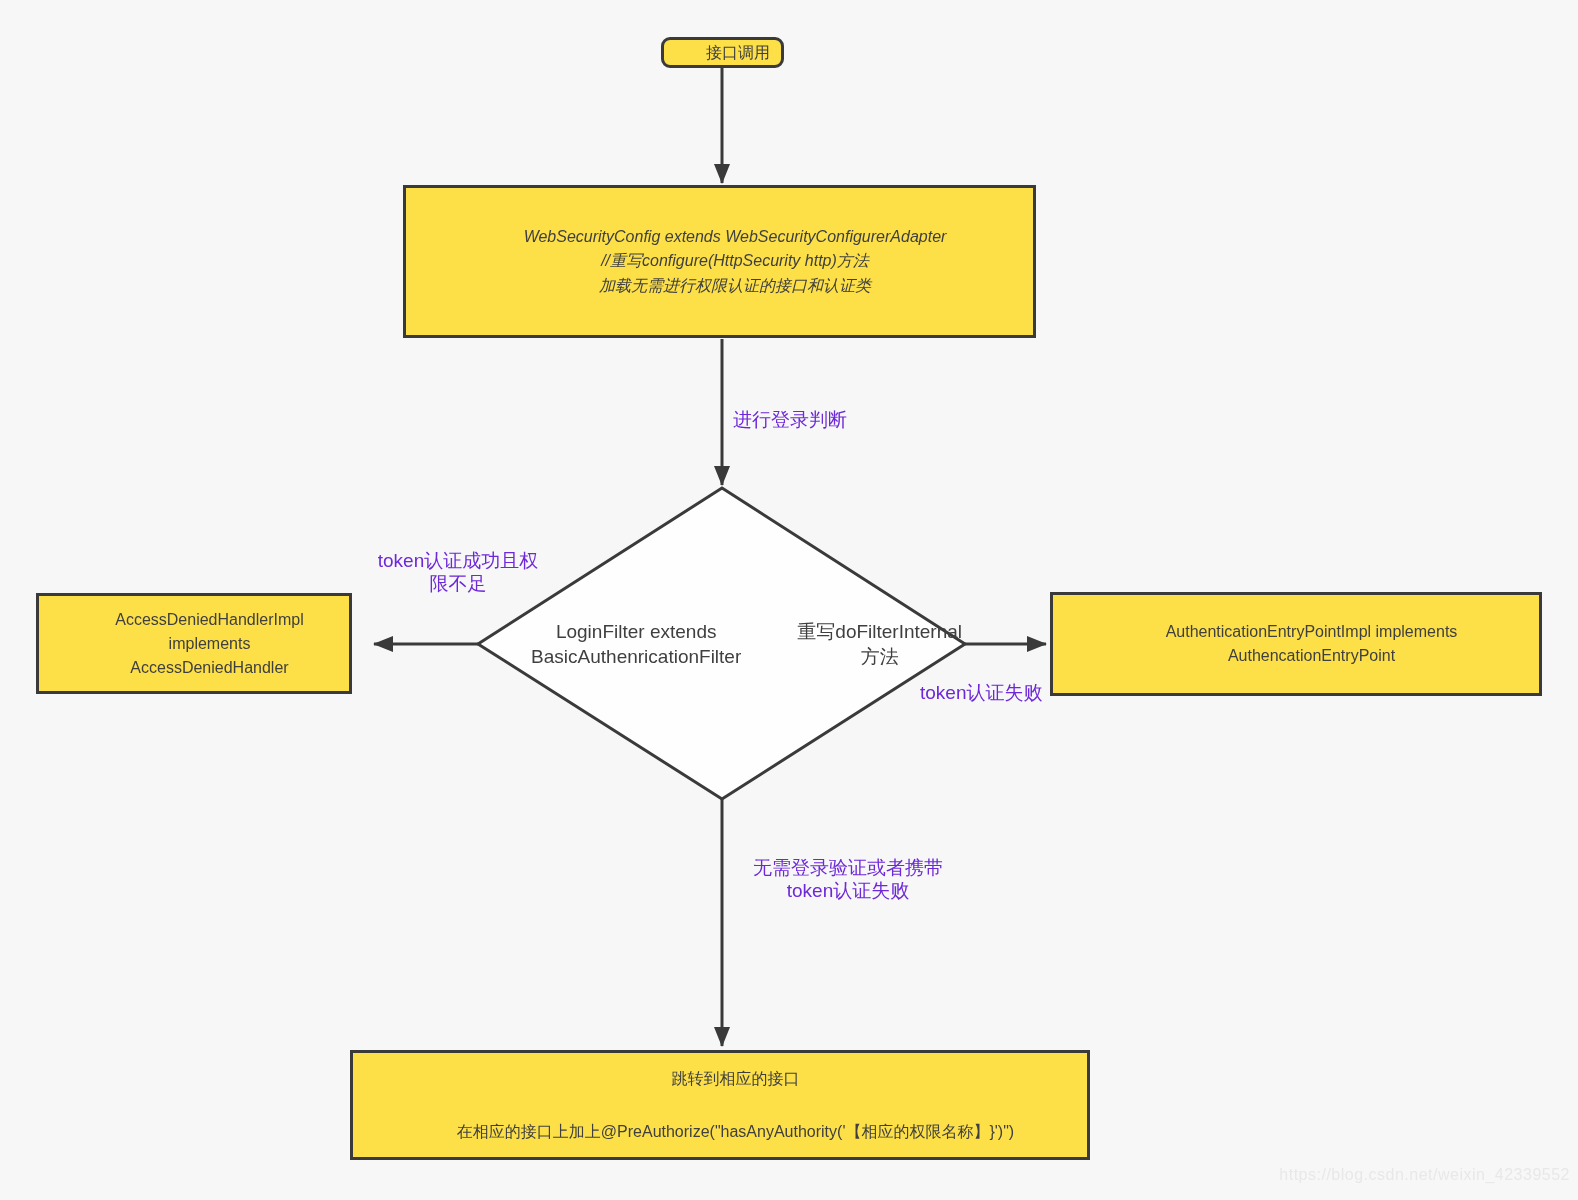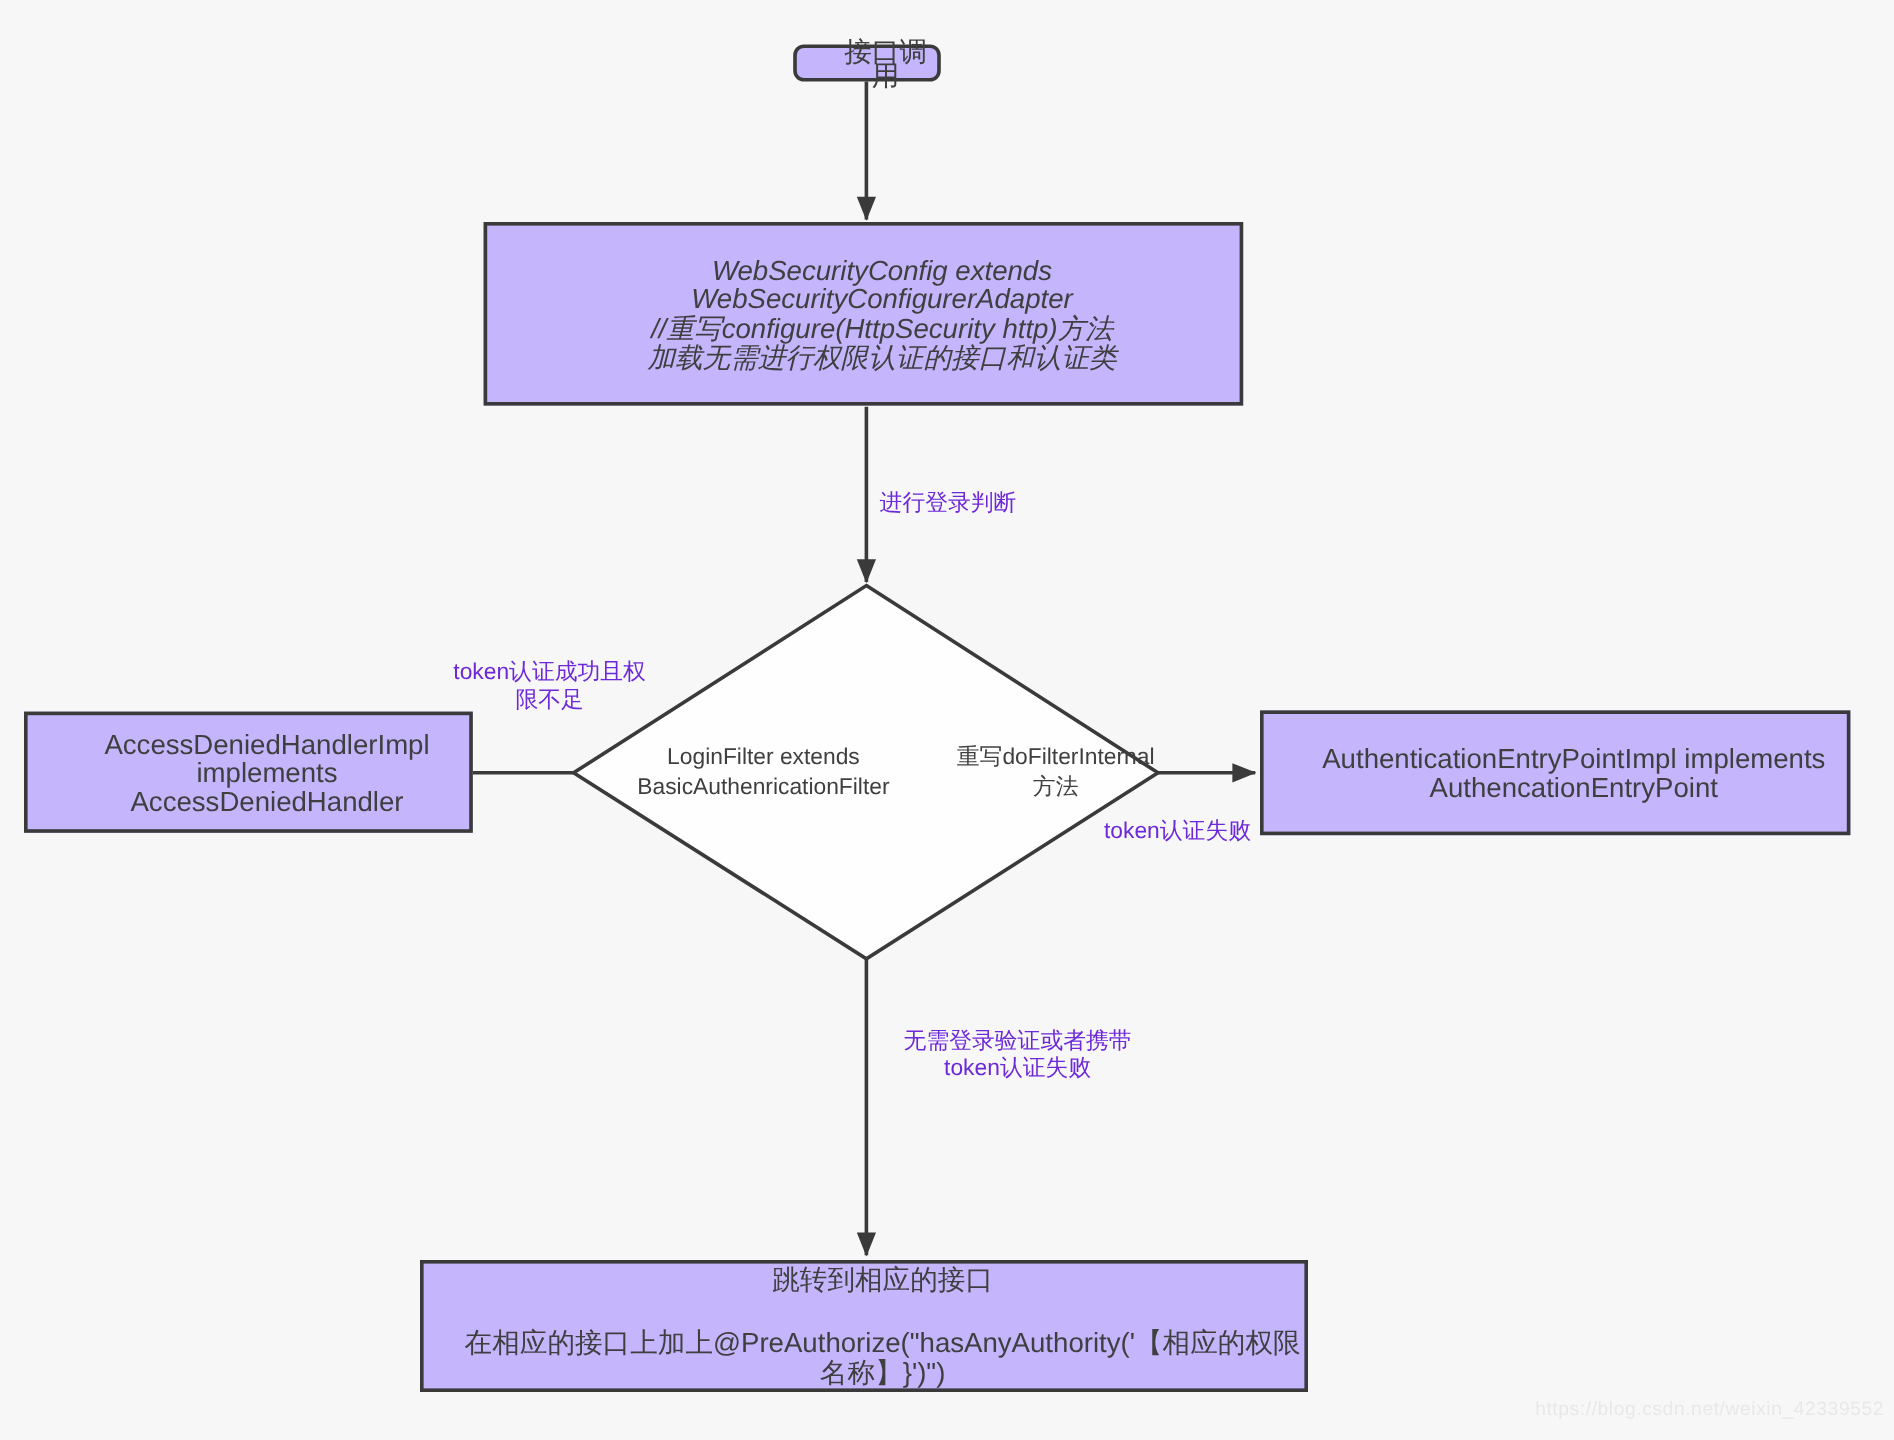--- a/index.html
+++ b/index.html
@@ -18,46 +18,46 @@
   }
   svg.edge-layer {
     position: absolute;
     left: 0; top: 0;
     width: 1578px;
     height: 1200px;
   }
   .node {
     position: absolute;
     box-sizing: border-box;
-    background: #c4b5fd;
+    background: #fde047;
     border: 3px solid #3a3a3a;
     display: flex;
     flex-direction: column;
     align-items: center;
     justify-content: center;
     text-align: center;
-    font-size: 23px;
+    font-size: 16px;
     line-height: 24.5px;
     color: #3f3f3f;
     padding-left: 31px;
   }
   .node-start {
     left: 661px; top: 37px;
     width: 123px; height: 31px;
     border-radius: 9px;
     border-width: 3px;
     line-height: 20px;
   }
   .node-config {
     left: 403px; top: 185px;
     width: 633px; height: 153px; font-style: italic;
   }
   .node-denied {
-    left: 20px; top: 593px;
-    width: 374px; height: 101px;
+    left: 36px; top: 593px;
+    width: 316px; height: 101px;
     line-height: 24px;
   }
   .node-entrypoint {
     left: 1050px; top: 592px;
     width: 492px; height: 104px;
     line-height: 24px;
   }
   .node-endpoint {
     left: 350px; top: 1050px;
     width: 740px; height: 110px;

